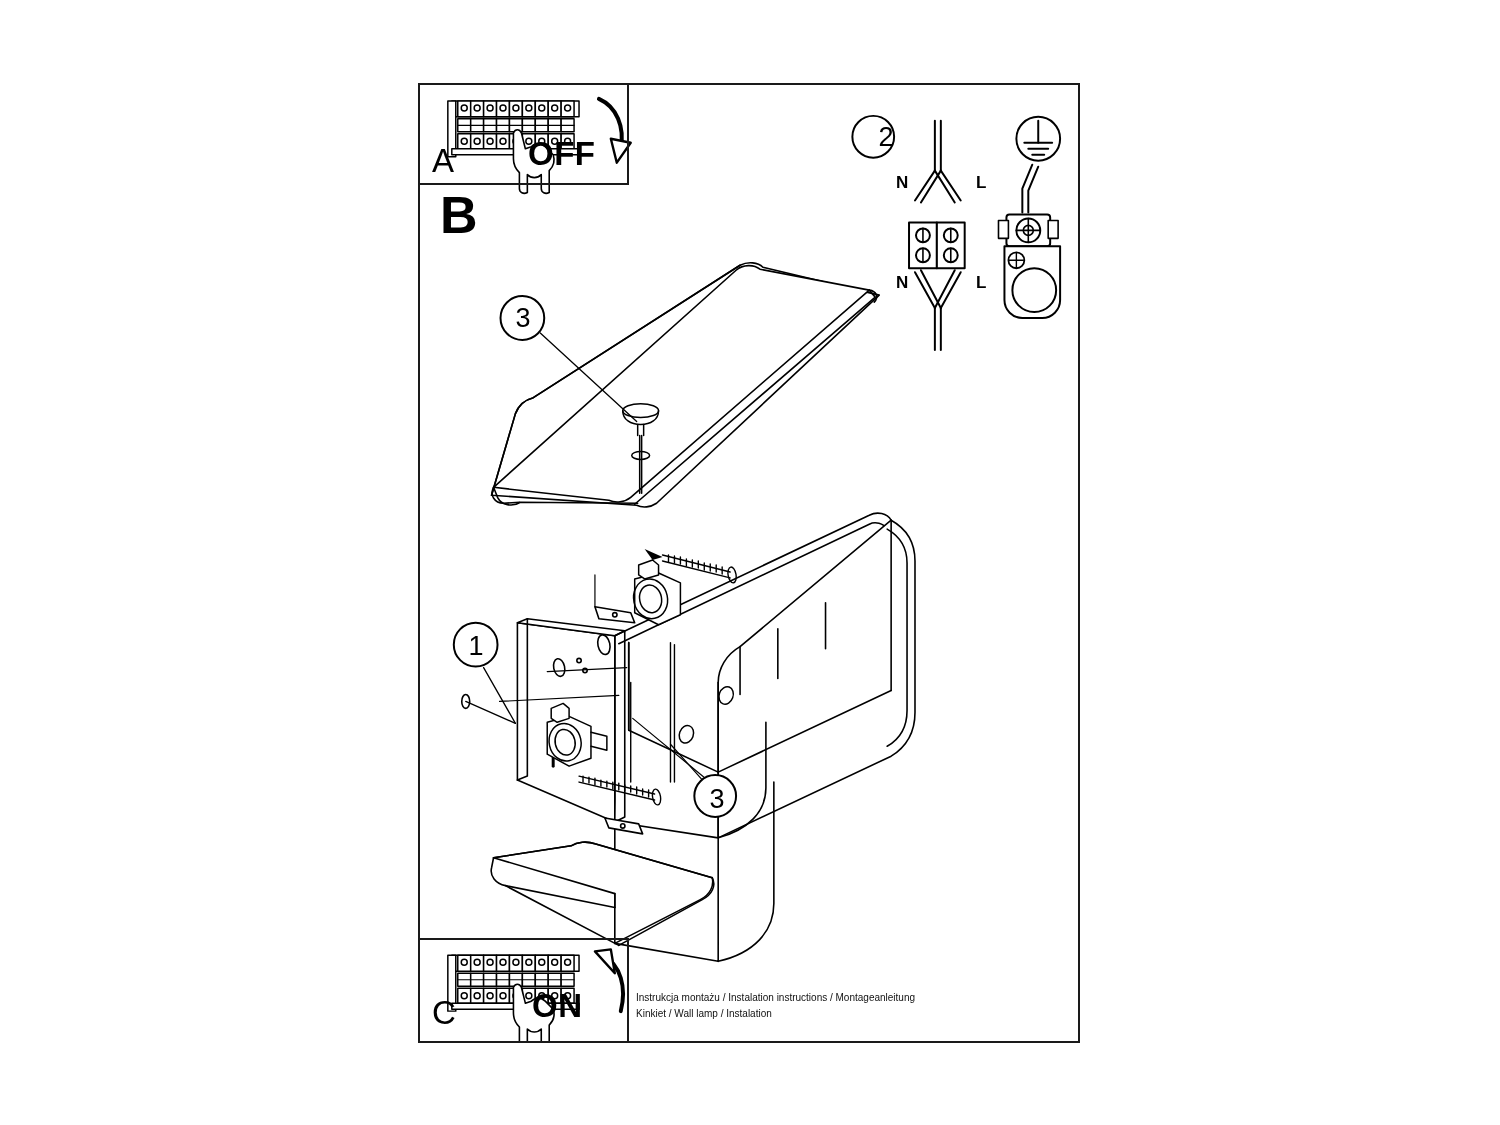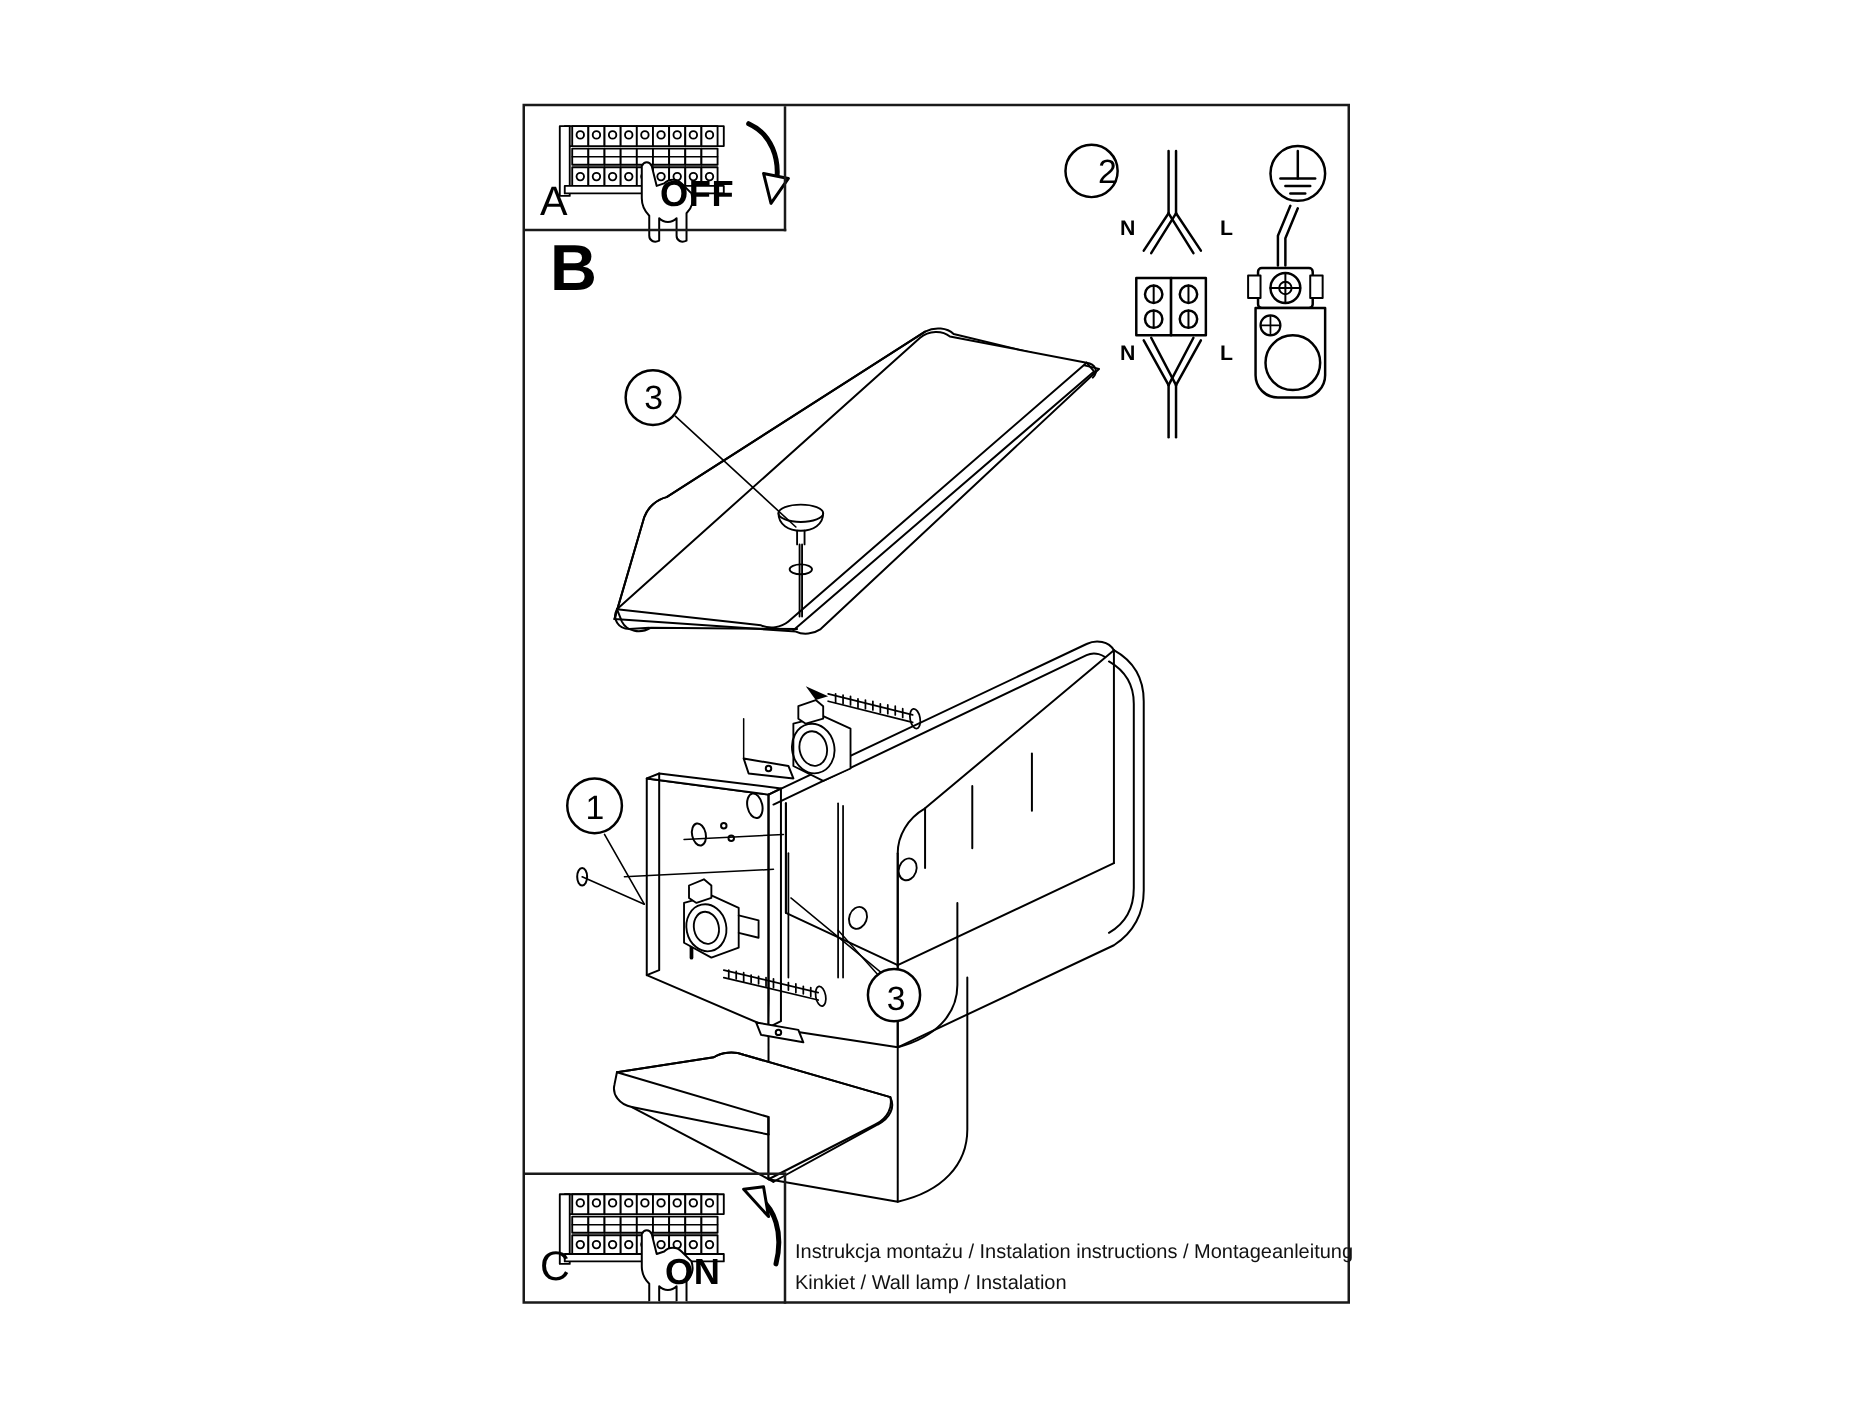--- a/index.html
+++ b/index.html
@@ -15,26 +15,26 @@
   #panelA{position:absolute;left:0px;top:0px;width:209px;height:100px;
           border-right:2.5px solid #1a1a1a;border-bottom:2.5px solid #1a1a1a;
           box-sizing:border-box;}
   
   #panelC{position:absolute;left:0px;top:853px;width:209px;height:105px;
           border-right:2.5px solid #1a1a1a;border-top:2.5px solid #1a1a1a;
           box-sizing:border-box;}
 
   .panel-letter{position:absolute;font-size:33px;line-height:1;font-weight:400;
                 font-family:"Liberation Sans",sans-serif;}
-  .panel-word{position:absolute;font-size:29px;font-weight:700;letter-spacing:.5px;}
+  .panel-word{position:absolute;font-size:33px;font-weight:700;letter-spacing:.5px;}
 
   #bigB{position:absolute;left:20px;top:104px;font-size:52px;font-weight:700;line-height:1;}
 
   #caption{position:absolute;left:216px;top:905px;width:430px;
-           font-size:16px;line-height:1.55;color:#111;}
+           font-size:10px;line-height:1.55;color:#111;}
   #caption div{white-space:nowrap;}
 
   .nl-label{position:absolute;font-size:17px;font-weight:700;font-family:"Liberation Sans",sans-serif;}
 
   .callout-num{font-size:27px;font-weight:400;font-family:"Liberation Sans",sans-serif;}
   .step-num{font-size:27px;font-weight:400;font-family:"Liberation Sans",sans-serif;}
 </style>
 </head>
 <body>
 
@@ -366,21 +366,21 @@
     </g>
   </svg>
 
   <div id="panelA">
     <span class="panel-letter" style="left:12px;bottom:6px;">A</span>
     <span class="panel-word" style="left:108px;bottom:10px;">OFF</span>
   </div>
 
   <div id="panelC">
     <span class="panel-letter" style="left:12px;bottom:14px;">C</span>
-    <span class="panel-word" style="left:112px;bottom:8px;text-align:right;">ON</span>
+    <span class="panel-word" style="left:112px;bottom:18px;text-align:right;">ON</span>
   </div>
 
   <div id="bigB">B</div>
 
   <div class="step-num" style="position:absolute;left:448px;top:37px;width:36px;text-align:center;">2</div>
 
   <div class="nl-label" style="left:476px;top:88px;">N</div>
   <div class="nl-label" style="left:556px;top:88px;">L</div>
   <div class="nl-label" style="left:476px;top:188px;">N</div>
   <div class="nl-label" style="left:556px;top:188px;">L</div>

